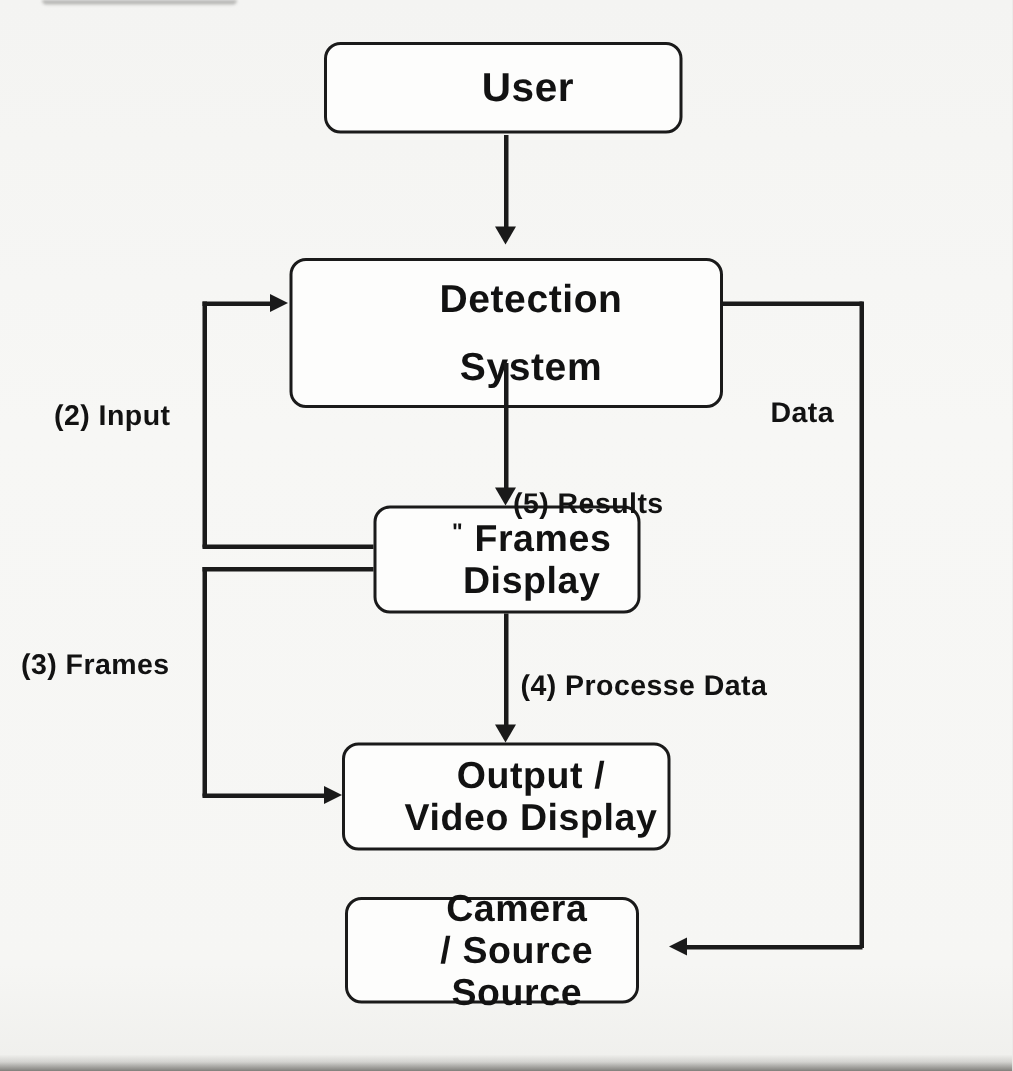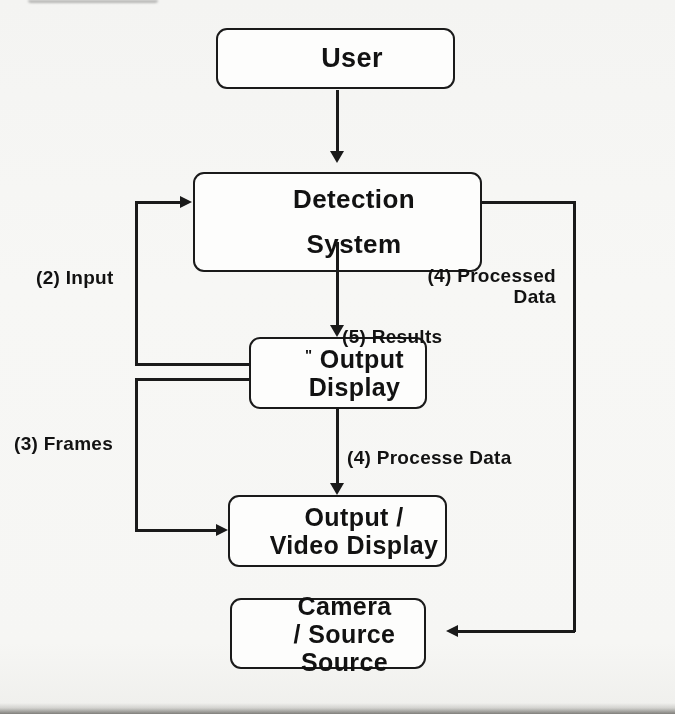--- a/index.html
+++ b/index.html
@@ -103,21 +103,21 @@
   <div class="node" style="left:216px; top:28px; width:239px; height:61px; font-size:27px;">
     <span>User</span>
   </div>
 
   <div class="node" style="left:193px; top:172px; width:289px; height:100px;gap:16px;">
     <span>Detection</span>
     <span>System</span>
   </div>
 
   <div class="node" style="left:249px; top:337px; width:178px; height:72px; font-size:25px;">
-    <span><span class="mark">"</span> <span>Output</span></span>
+    <span><span class="mark">"</span> <span>Frames</span></span>
     <span>Display</span>
   </div>
 
   <div class="node" style="left:228px; top:495px; width:219px; height:72px; font-size:25px;">
     <span>Output /</span>
     <span>Video Display</span>
   </div>
 
   <div class="node" style="left:230px; top:598px; width:196px; height:71px; font-size:25px;">
     <span>Camera</span>
@@ -147,21 +147,20 @@
   <div class="line vline" style="left:573px; top:201px; height:431px;"></div>
   <div class="line hline" style="left:457px; top:630px; width:118px;"></div>
   <div class="arrow left" style="left:446px; top:625px;"></div>
 
 
   <div class="edge-label" style="left:36px; top:267px;">(2) Input</div>
 
   <div class="edge-label" style="left:14px; top:433px;">(3) Frames</div>
 
   <div class="edge-label right-align" style="right:119px; top:266px;">
-    <span class="lbl-line">(4) Processed</span>
     <span class="lbl-line">Data</span>
   </div>
 
   <div class="edge-label" style="left:342px; top:306px;margin-top:20px;">(5) Results</div>
 
   <div class="edge-label" style="left:347px; top:447px;">(4) Processe Data</div>
 
   <div id="top-smudge"></div>
   <div id="bottom-smudge"></div>
 

